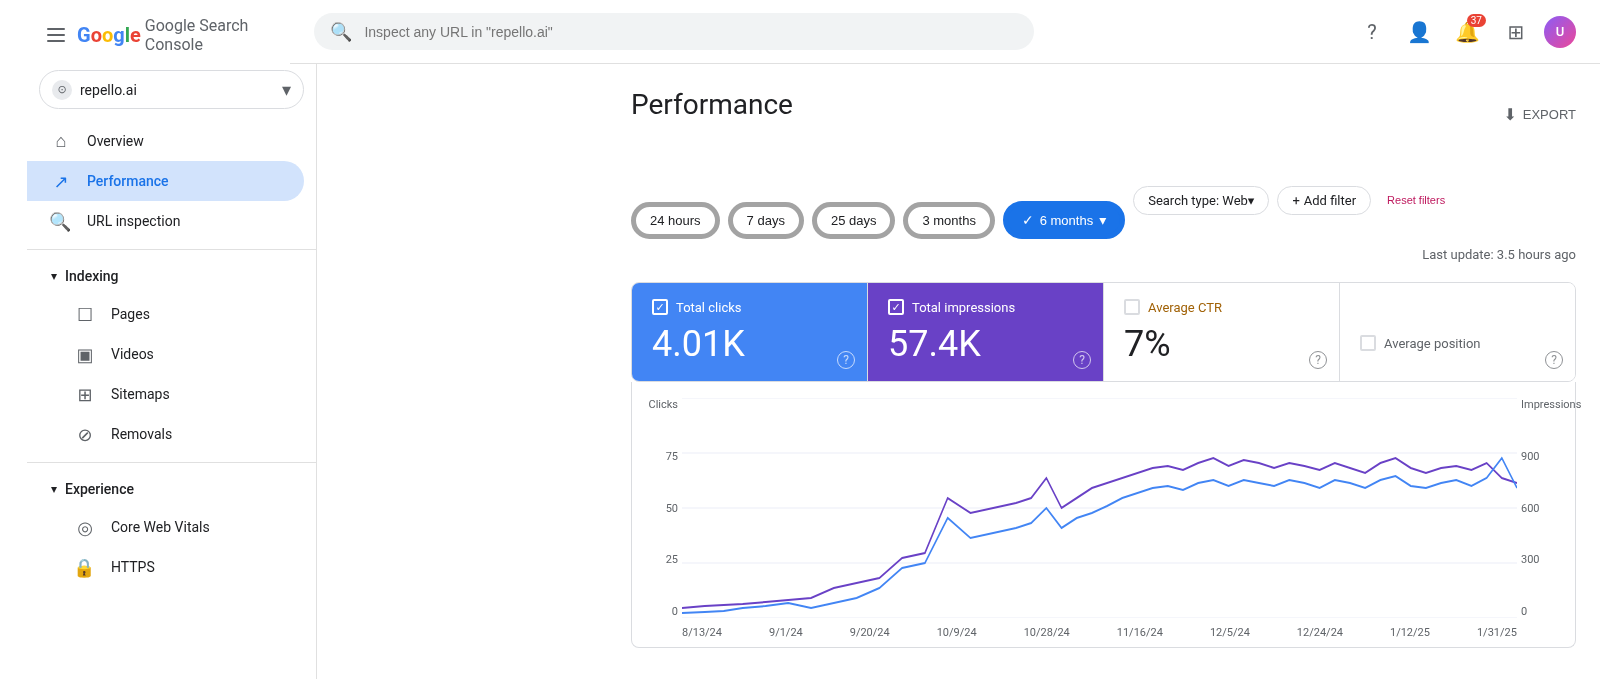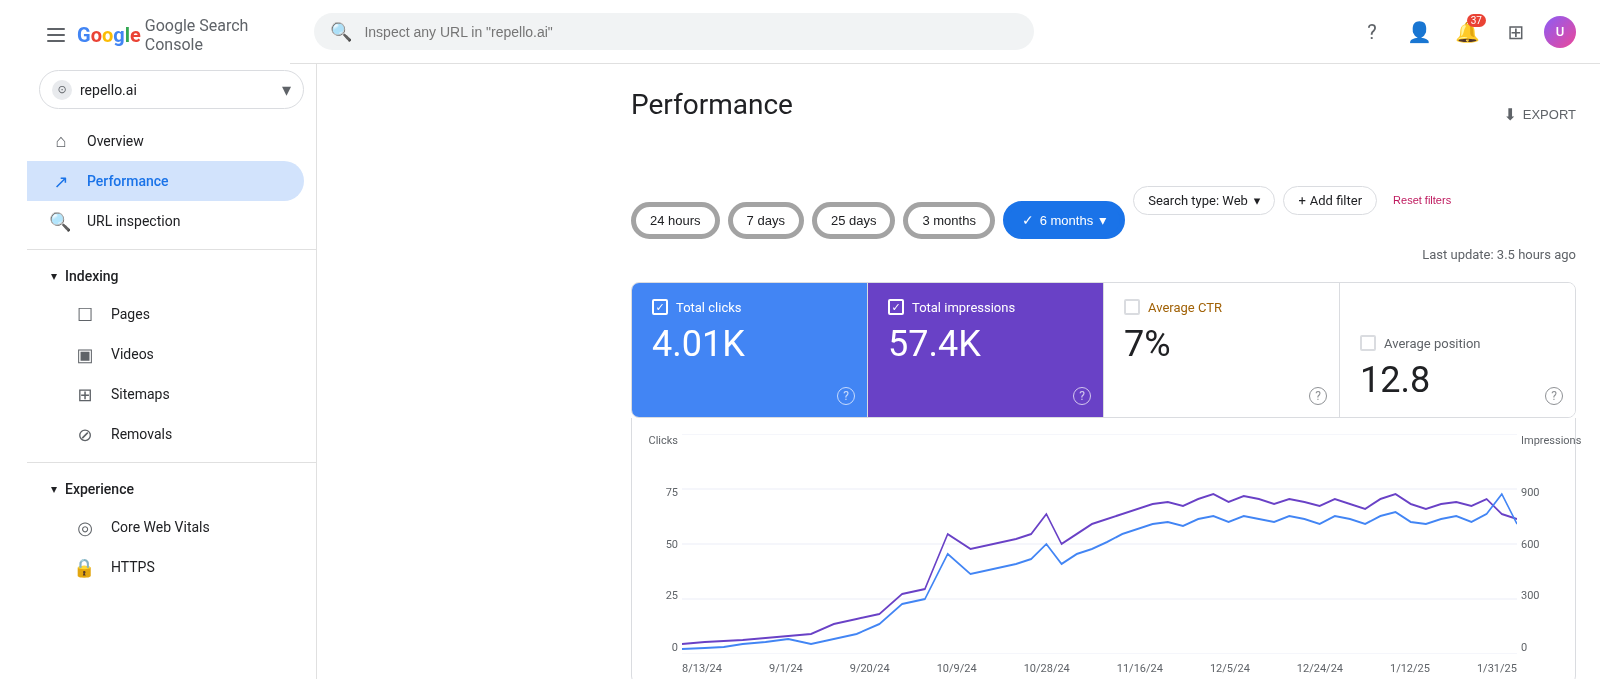--- a/index.html
+++ b/index.html
@@ -235,21 +235,20 @@
     .filter-dropdown {
       padding: 6px 14px;
       border: 1px solid #dadce0;
       border-radius: 20px;
       font-size: 13px;
       cursor: pointer;
       background: #fff;
       color: #202124;
       display: flex;
       align-items: center;
-      gap: 6px;
     }
     .add-filter-btn {
       padding: 6px 14px;
       border: 1px solid #dadce0;
       border-radius: 20px;
       font-size: 13px;
       cursor: pointer;
       background: #fff;
       color: #202124;
       display: flex;
@@ -507,21 +506,20 @@
         <span>Average CTR</span>
       </div>
       <div class="metric-value">7%</div>
       <div class="metric-help" style="color:#5f6368;">?</div>
     </div>
     <div class="metric-card white">
       <div class="metric-card-header" style="color:#5f6368;margin-top:36px;">
         <div class="metric-checkbox" style="border-color:#dadce0;"></div>
         <span>Average position</span>
       </div>
-      <div class="metric-value">12.8</div>
       <div class="metric-help" style="color:#5f6368;">?</div>
     </div>
   </div>
 
   <div class="chart-area">
     <div style="display:flex;position:relative;">
 
       <div style="width:42px;display:flex;flex-direction:column;justify-content:space-between;align-items:flex-end;font-size:11px;color:#5f6368;padding-right:4px;">
         <span>Clicks</span>
         <span>75</span>

